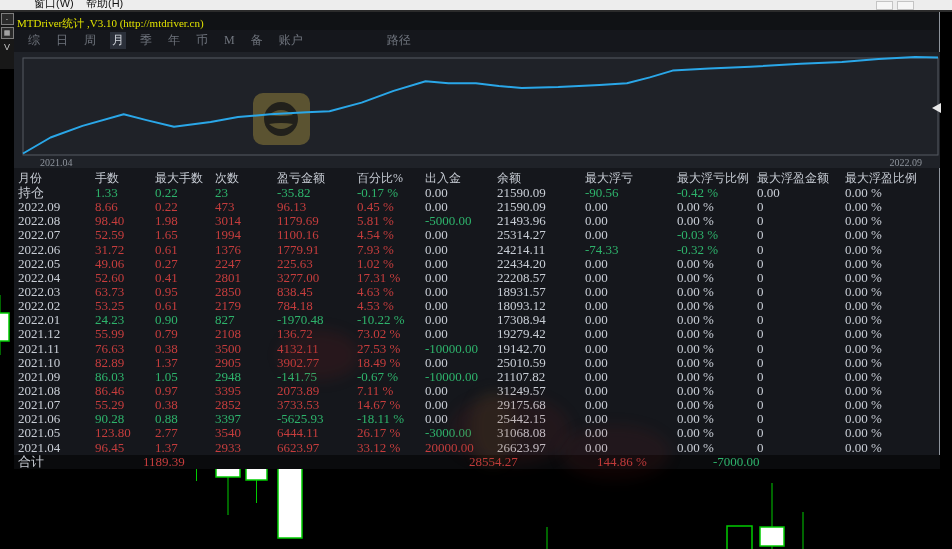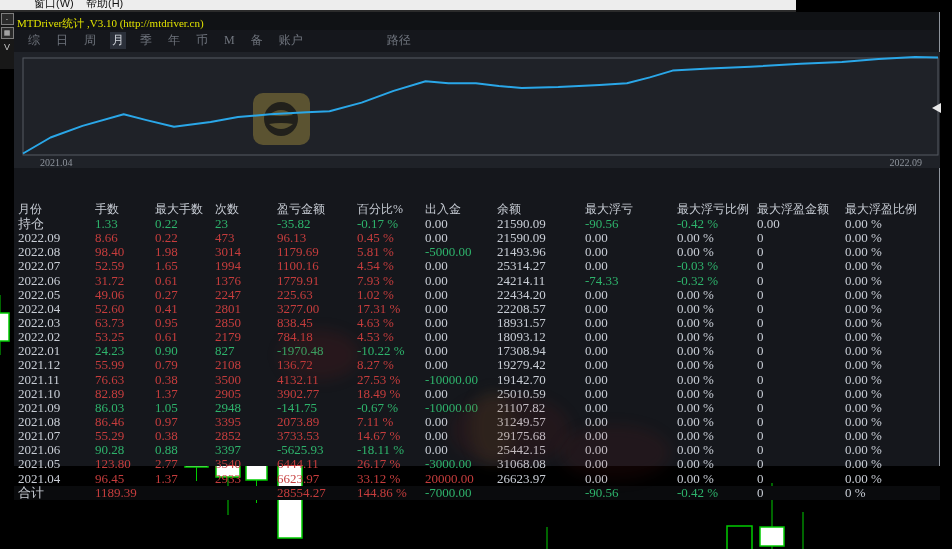--- a/index.html
+++ b/index.html
@@ -2,21 +2,21 @@
 <html><head>
 <meta charset="utf-8">
 <style>
   html,body{margin:0;padding:0;}
   body{
     width:952px;height:549px;position:relative;overflow:hidden;
     background:#000;font-family:"Liberation Sans",sans-serif;
     -webkit-font-smoothing:antialiased;
   }
   
-  .menubar{position:absolute;left:0;top:0;width:796px;height:10px;
+  .menubar{position:absolute;left:0;top:0;width:952px;height:10px;
     background:#ededed;border-bottom:2px solid #2b2b2b;overflow:hidden;z-index:5;}
   .menubar .mitem{position:absolute;top:-4px;font-size:11px;color:#111;white-space:nowrap;}
   .menubar .ghostbtn{position:absolute;top:1px;width:15px;height:7px;border:1px solid #c4c4c4;background:#f6f6f6;}
   
   .leftstrip{position:absolute;left:0;top:11px;width:14px;height:58px;background:#181818;z-index:4;}
   .ls-ic{width:11px;height:10px;margin:2px auto;border:1px solid #7d7d7d;background:#2a2a2a;
     color:#cfcfcf;font-size:7px;line-height:9px;text-align:center;overflow:hidden;}
   .ls-v{color:#c8c8c8;font-size:9px;text-align:center;margin-top:3px;}
   
   .bgchart{position:absolute;left:0;top:0;width:952px;height:549px;z-index:1;}
@@ -26,25 +26,25 @@
   .titlebar{position:absolute;left:0;top:0;width:100%;height:18px;background:#101215;}
   .titlebar .ttl{position:absolute;left:3px;top:4px;font-size:11px;color:#dfe100;white-space:nowrap;}
   .tabsbar{position:absolute;left:0;top:19px;width:100%;height:19px;display:flex;align-items:center;}
   .tab{font-size:12px;color:#6f747d;margin-left:12px;padding:0 2px;cursor:default;white-space:nowrap;}
   .tab.sel{color:#d3d7de;background:#2b303a;}
   .tab.path{margin-left:80px;}
   
   .chartbox{position:absolute;left:0;top:40px;width:926px;height:116px;background:#1f2228;}
   .chartbox svg{display:block;}
   
-  .tablebox{position:absolute;left:0;top:156px;width:926px;height:298px;padding-top:3px;box-sizing:border-box;margin-top:31px;}
+  .tablebox{position:absolute;left:0;top:156px;width:926px;height:298px;padding-top:3px;box-sizing:border-box;}
   .trow{display:grid;grid-template-columns:77px 60px 60px 62px 80px 68px 72px 88px 92px 80px 88px auto;
     padding-left:4px;height:14.15px;line-height:14.15px;font-size:13px;white-space:nowrap;}
   .trow.head{height:15px;line-height:15px;font-size:12px;color:#c6cbd3;}
-  .trow.total{height:14.5px;line-height:14.5px;background:#0a0b0d;}
+  .trow.total{height:14.5px;line-height:14.5px;background:#0a0b0d;gap:48px;}
   .c-w{color:#c9ced6;} .c-r{color:#c63d3d;} .c-g{color:#2eb46c;}
   
   .smudge{position:absolute;border-radius:50%;filter:blur(7px);pointer-events:none;z-index:3;}
   
   .edge-arrow{position:absolute;left:932px;top:103px;width:0;height:0;z-index:6;
     border-top:5px solid transparent;border-bottom:5px solid transparent;border-right:9px solid #e8e8e8;}
 </style>
 </head>
 <body>
 
@@ -267,21 +267,21 @@
           <span class="c-w">0.00 %</span>
           <span class="c-w">0</span>
           <span class="c-w">0.00 %</span>
         </div>
         <div class="trow">
           <span class="c-w">2021.12</span>
           <span class="c-r">55.99</span>
           <span class="c-r">0.79</span>
           <span class="c-r">2108</span>
           <span class="c-r">136.72</span>
-          <span class="c-r">8.27 %</span>
+          <span class="c-r">73.02 %</span>
           <span class="c-w">0.00</span>
           <span class="c-w">19279.42</span>
           <span class="c-w">0.00</span>
           <span class="c-w">0.00 %</span>
           <span class="c-w">0</span>
           <span class="c-w">0.00 %</span>
         </div>
         <div class="trow">
           <span class="c-w">2021.11</span>
           <span class="c-r">76.63</span>

